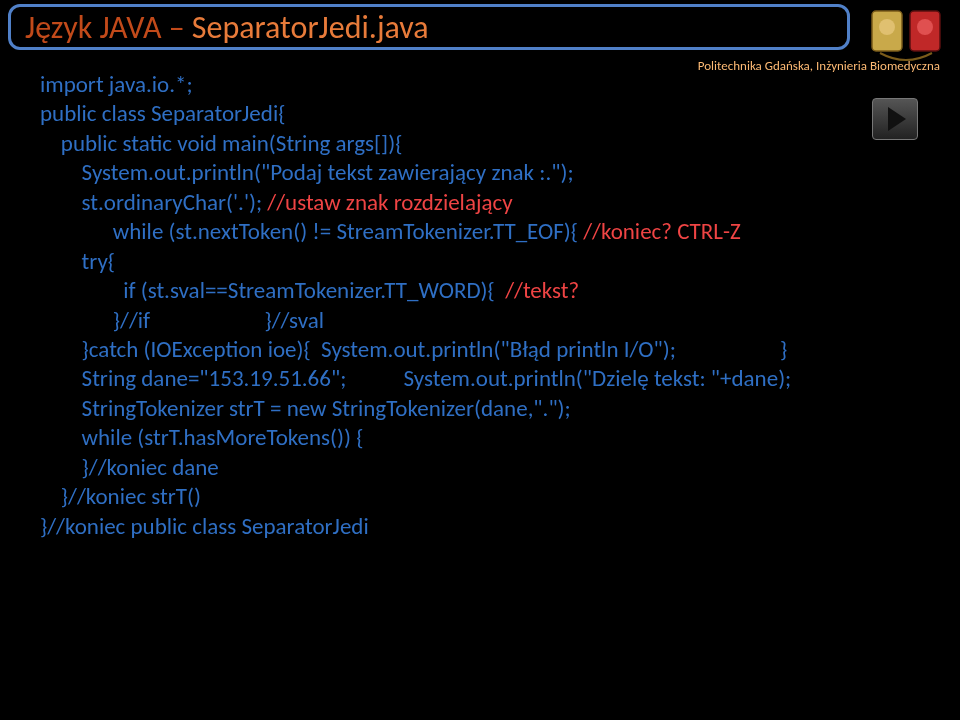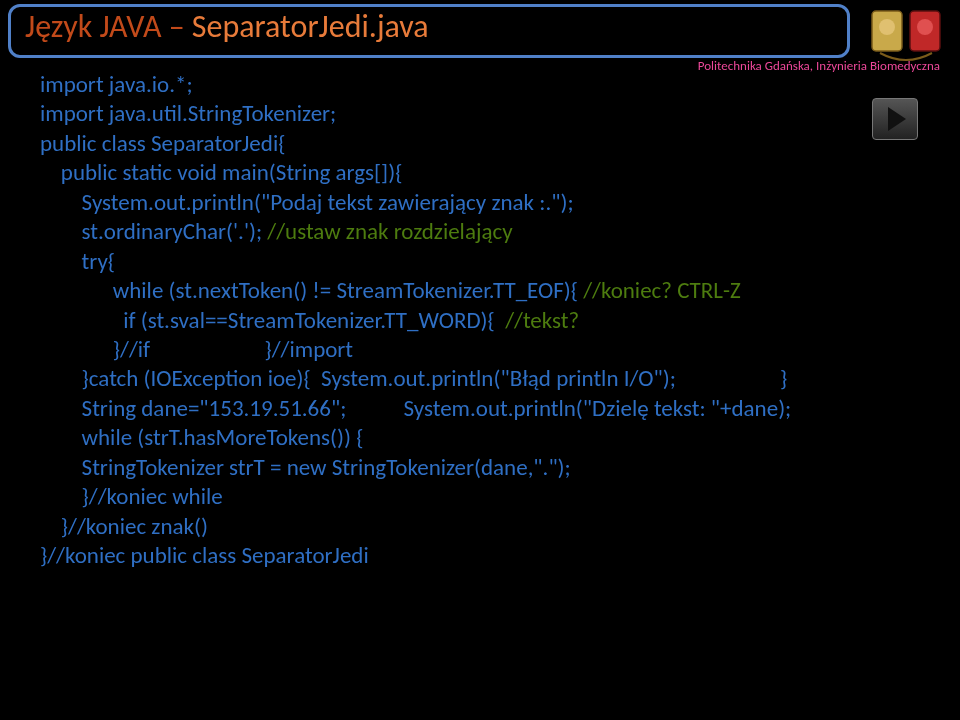--- a/index.html
+++ b/index.html
@@ -15,39 +15,39 @@
     width: 960px;
     height: 720px;
     background: #000;
     position: relative;
   }
   .title-bar {
     position: absolute;
     top: 4px;
     left: 8px;
     right: 110px;
-    height: 54px;
+    height: 46px;
     border: 3px solid #5080c8;
     border-radius: 12px;
     display: flex;
-    align-items: flex-start;
+    align-items: flex-end;
     padding-left: 14px;
   }
   .title-text {
     font-size: 32px;
     font-weight: 400;
   }
   .t-black { color: #c24a1a; }
   .t-orange { color: #e87b3a; }
   .subhead {
     position: absolute;
     top: 58px;
     right: 20px;
     font-size: 13px;
-    color: #ec4899;
+    color: #fdba74;
     text-align: center;
   }
   .logo {
     position: absolute;
     top: 8px;
     right: 14px;
     width: 80px;
     height: 58px;
     display: flex;
     align-items: center;
@@ -81,21 +81,21 @@
     top: 70px;
     left: 28px;
     right: 28px;
     font-size: 23px;
     line-height: 1.28;
     color: #2f6fc4;
     font-family: Calibri, Arial, sans-serif;
     margin-left: 12px;
   }
   .code-area .line { white-space: pre; }
-  .orange { color: #4d7c0f; }
+  .orange { color: #ef4444; }
 </style>
 </head>
 <body>
 
 <div class="slide">
 
   <div class="title-bar">
     <div class="title-text">
       <span class="t-black">Język JAVA – </span><span class="t-orange">SeparatorJedi.java</span>
     </div>
@@ -110,31 +110,30 @@
       <circle cx="17" cy="18" r="8" fill="#e0c070"></circle>
       <circle cx="55" cy="18" r="8" fill="#e05050"></circle>
       <path d="M10 44 Q36 58 62 44" fill="none" stroke="#7a5b1a" stroke-width="2"></path>
     </svg>
   </div>
 
   <div class="nav-btn"></div>
 
   <div class="code-area">
     <div class="line">import java.io.*;</div>
-    <div class="line">import java.util.StringTokenizer;</div>
     <div class="line">public class SeparatorJedi{</div>
     <div class="line">    public static void main(String args[]){</div>
     <div class="line">        System.out.println("Podaj tekst zawierający znak :.");</div>
     <div class="line"><span>        st.ordinaryChar('.'); </span><span class="orange">//ustaw znak rozdzielający</span></div>
+    <div class="line"><span>              while (st.nextToken() != StreamTokenizer.TT_EOF){ </span><span class="orange">//koniec? CTRL-Z</span></div>
     <div class="line">        try{</div>
-    <div class="line"><span>              while (st.nextToken() != StreamTokenizer.TT_EOF){ </span><span class="orange">//koniec? CTRL-Z</span></div>
     <div class="line"><span>                if (st.sval==StreamTokenizer.TT_WORD){  </span><span class="orange">//tekst?</span></div>
-    <div class="line">              }//if                      }//import</div>
+    <div class="line">              }//if                      }//sval</div>
     <div class="line">        }catch (IOException ioe){  System.out.println("Błąd println I/O");                    }</div>
     <div class="line">        String dane="153.19.51.66";           System.out.println("Dzielę tekst: "+dane);</div>
+    <div class="line">        StringTokenizer strT = new StringTokenizer(dane,".");</div>
     <div class="line">        while (strT.hasMoreTokens()) {</div>
-    <div class="line">        StringTokenizer strT = new StringTokenizer(dane,".");</div>
-    <div class="line">        }//koniec while</div>
-    <div class="line">    }//koniec znak()</div>
+    <div class="line">        }//koniec dane</div>
+    <div class="line">    }//koniec strT()</div>
     <div class="line">}//koniec public class SeparatorJedi</div>
   </div>
 
 </div>
 
 </body></html>

